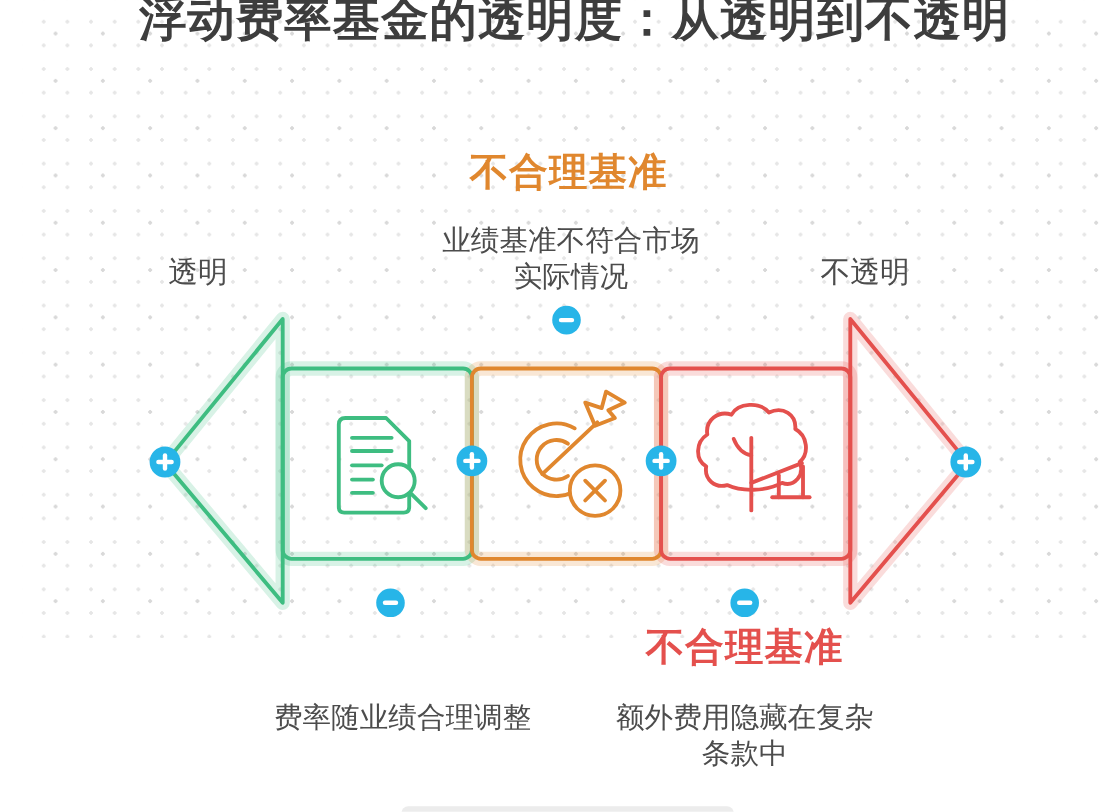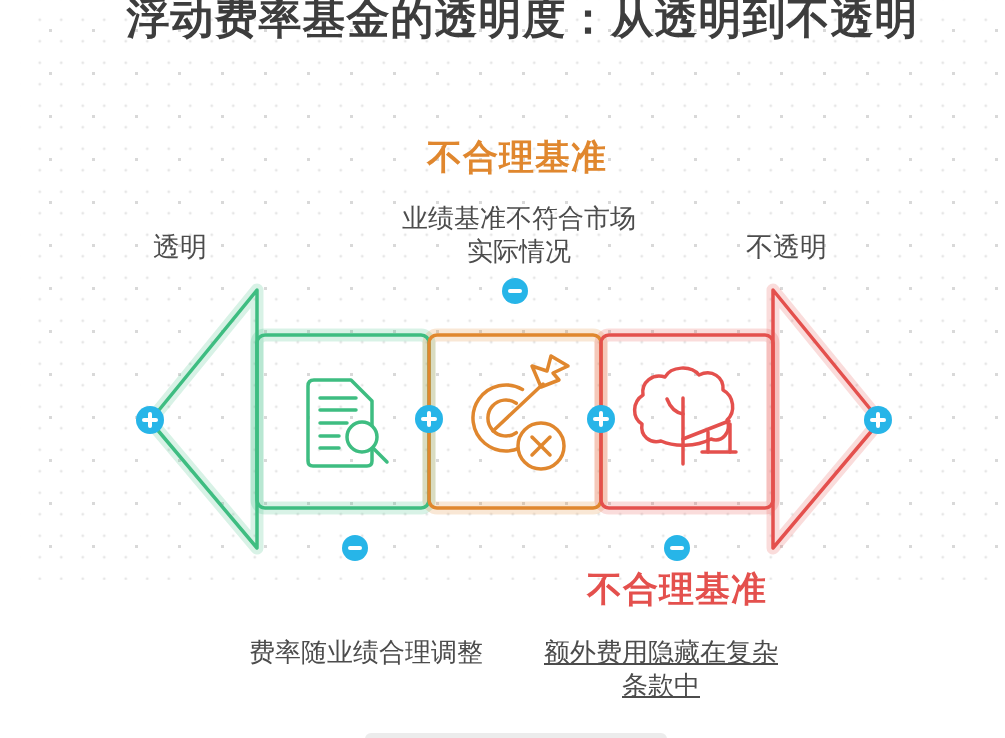--- a/index.html
+++ b/index.html
@@ -31,21 +31,21 @@
   .sec-title{font-weight:800;font-size:35px;line-height:1.05;text-align:center;letter-spacing:1px;}
   .sec-desc{
     font-size:26px;line-height:33px;color:var(--text_gray);
     text-align:center;white-space:pre-line;
   }
   #benchmark-title{left:347px;top:139px;width:300px;color:var(--orange);}
   #benchmark-desc{left:369px;top:202px;width:260px;}
   #floating-title{left:212px;top:571px;width:300px;color:var(--green);}
   #floating-desc{left:216px;top:636px;width:260px;}
   #hidden-title{left:507px;top:571px;width:300px;color:var(--red);}
-  #hidden-desc{left:511px;top:636px;width:260px;text-decoration:underline;}
+  #hidden-desc{left:527px;top:636px;width:260px;}
   #diagram-svg{left:0;top:0;pointer-events:none;}
   #diagram-svg .shape{fill:none;stroke-width:3.5;stroke-linejoin:round;stroke-linecap:round;}
   #diagram-svg .glow{fill:none;stroke-width:13;stroke-linejoin:round;stroke-linecap:round;opacity:0.20;}
   #diagram-svg .green{stroke:var(--green);}
   #diagram-svg .orange{stroke:var(--orange);}
   #diagram-svg .red{stroke:var(--red);}
   #diagram-svg .fill-white{fill:#ffffff;}
   .badge{
     width:28px;height:28px;border-radius:50%;
     background:var(--blue);transform:translate(-50%,-50%);

